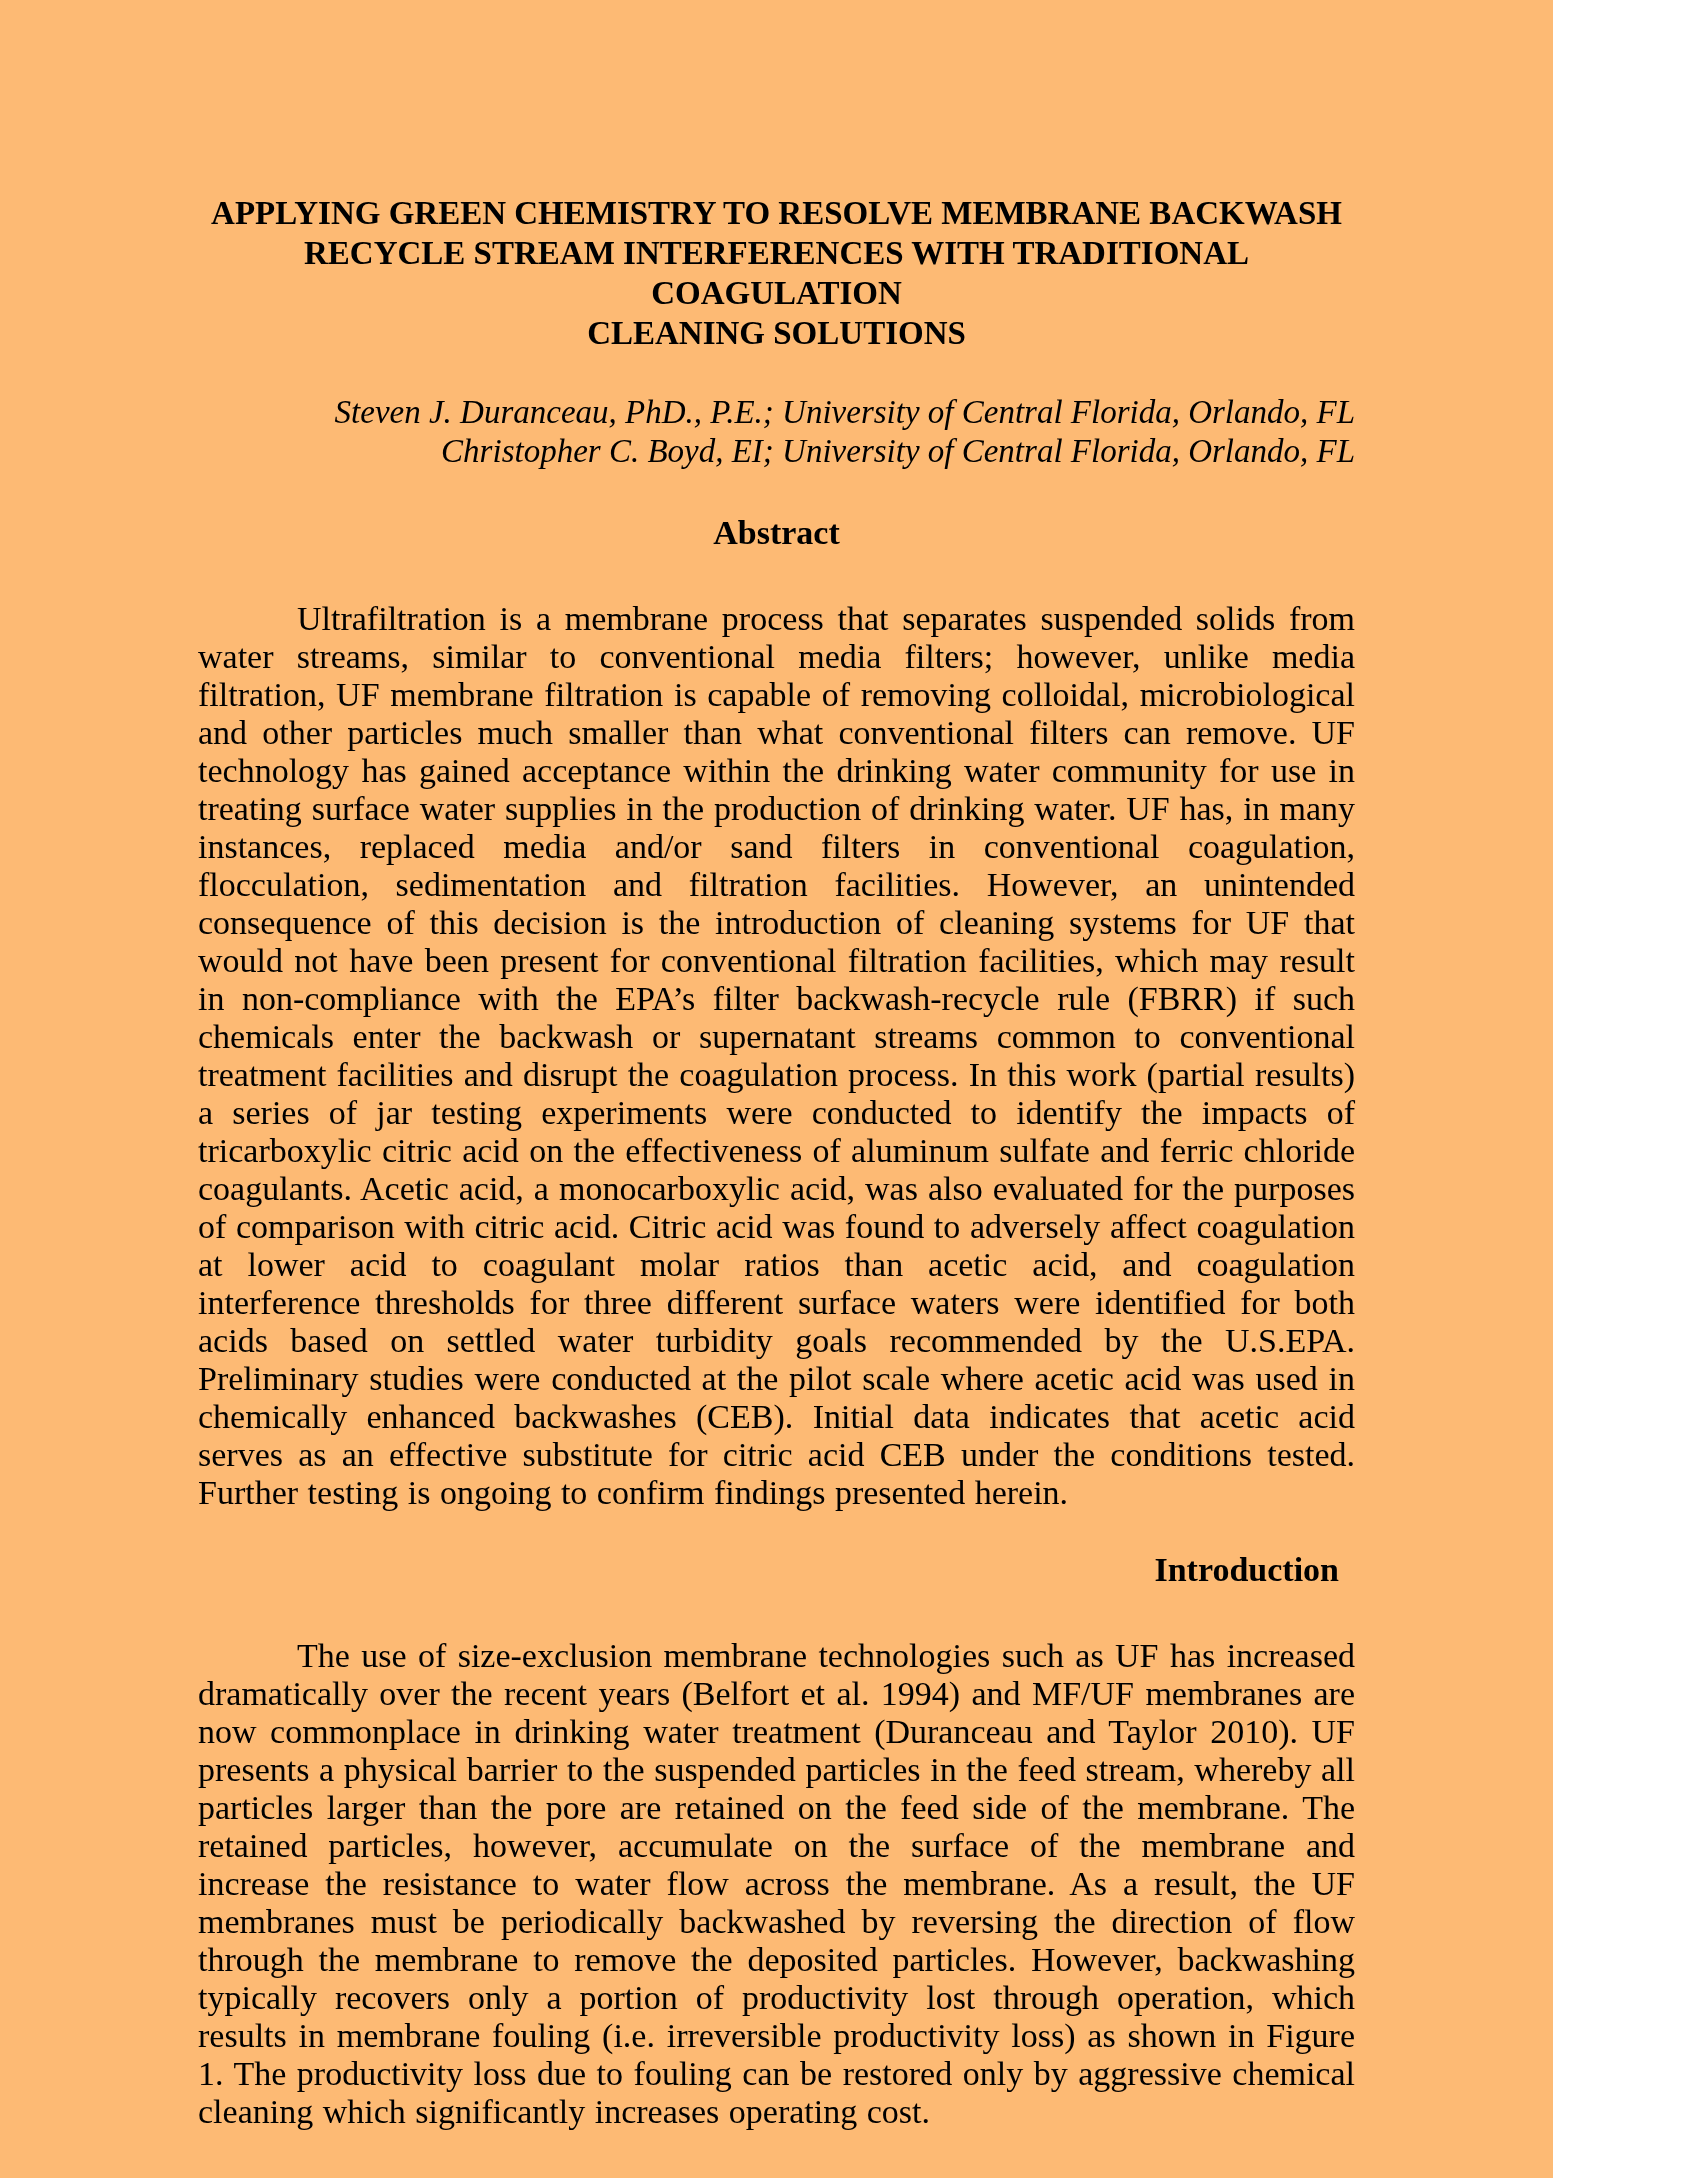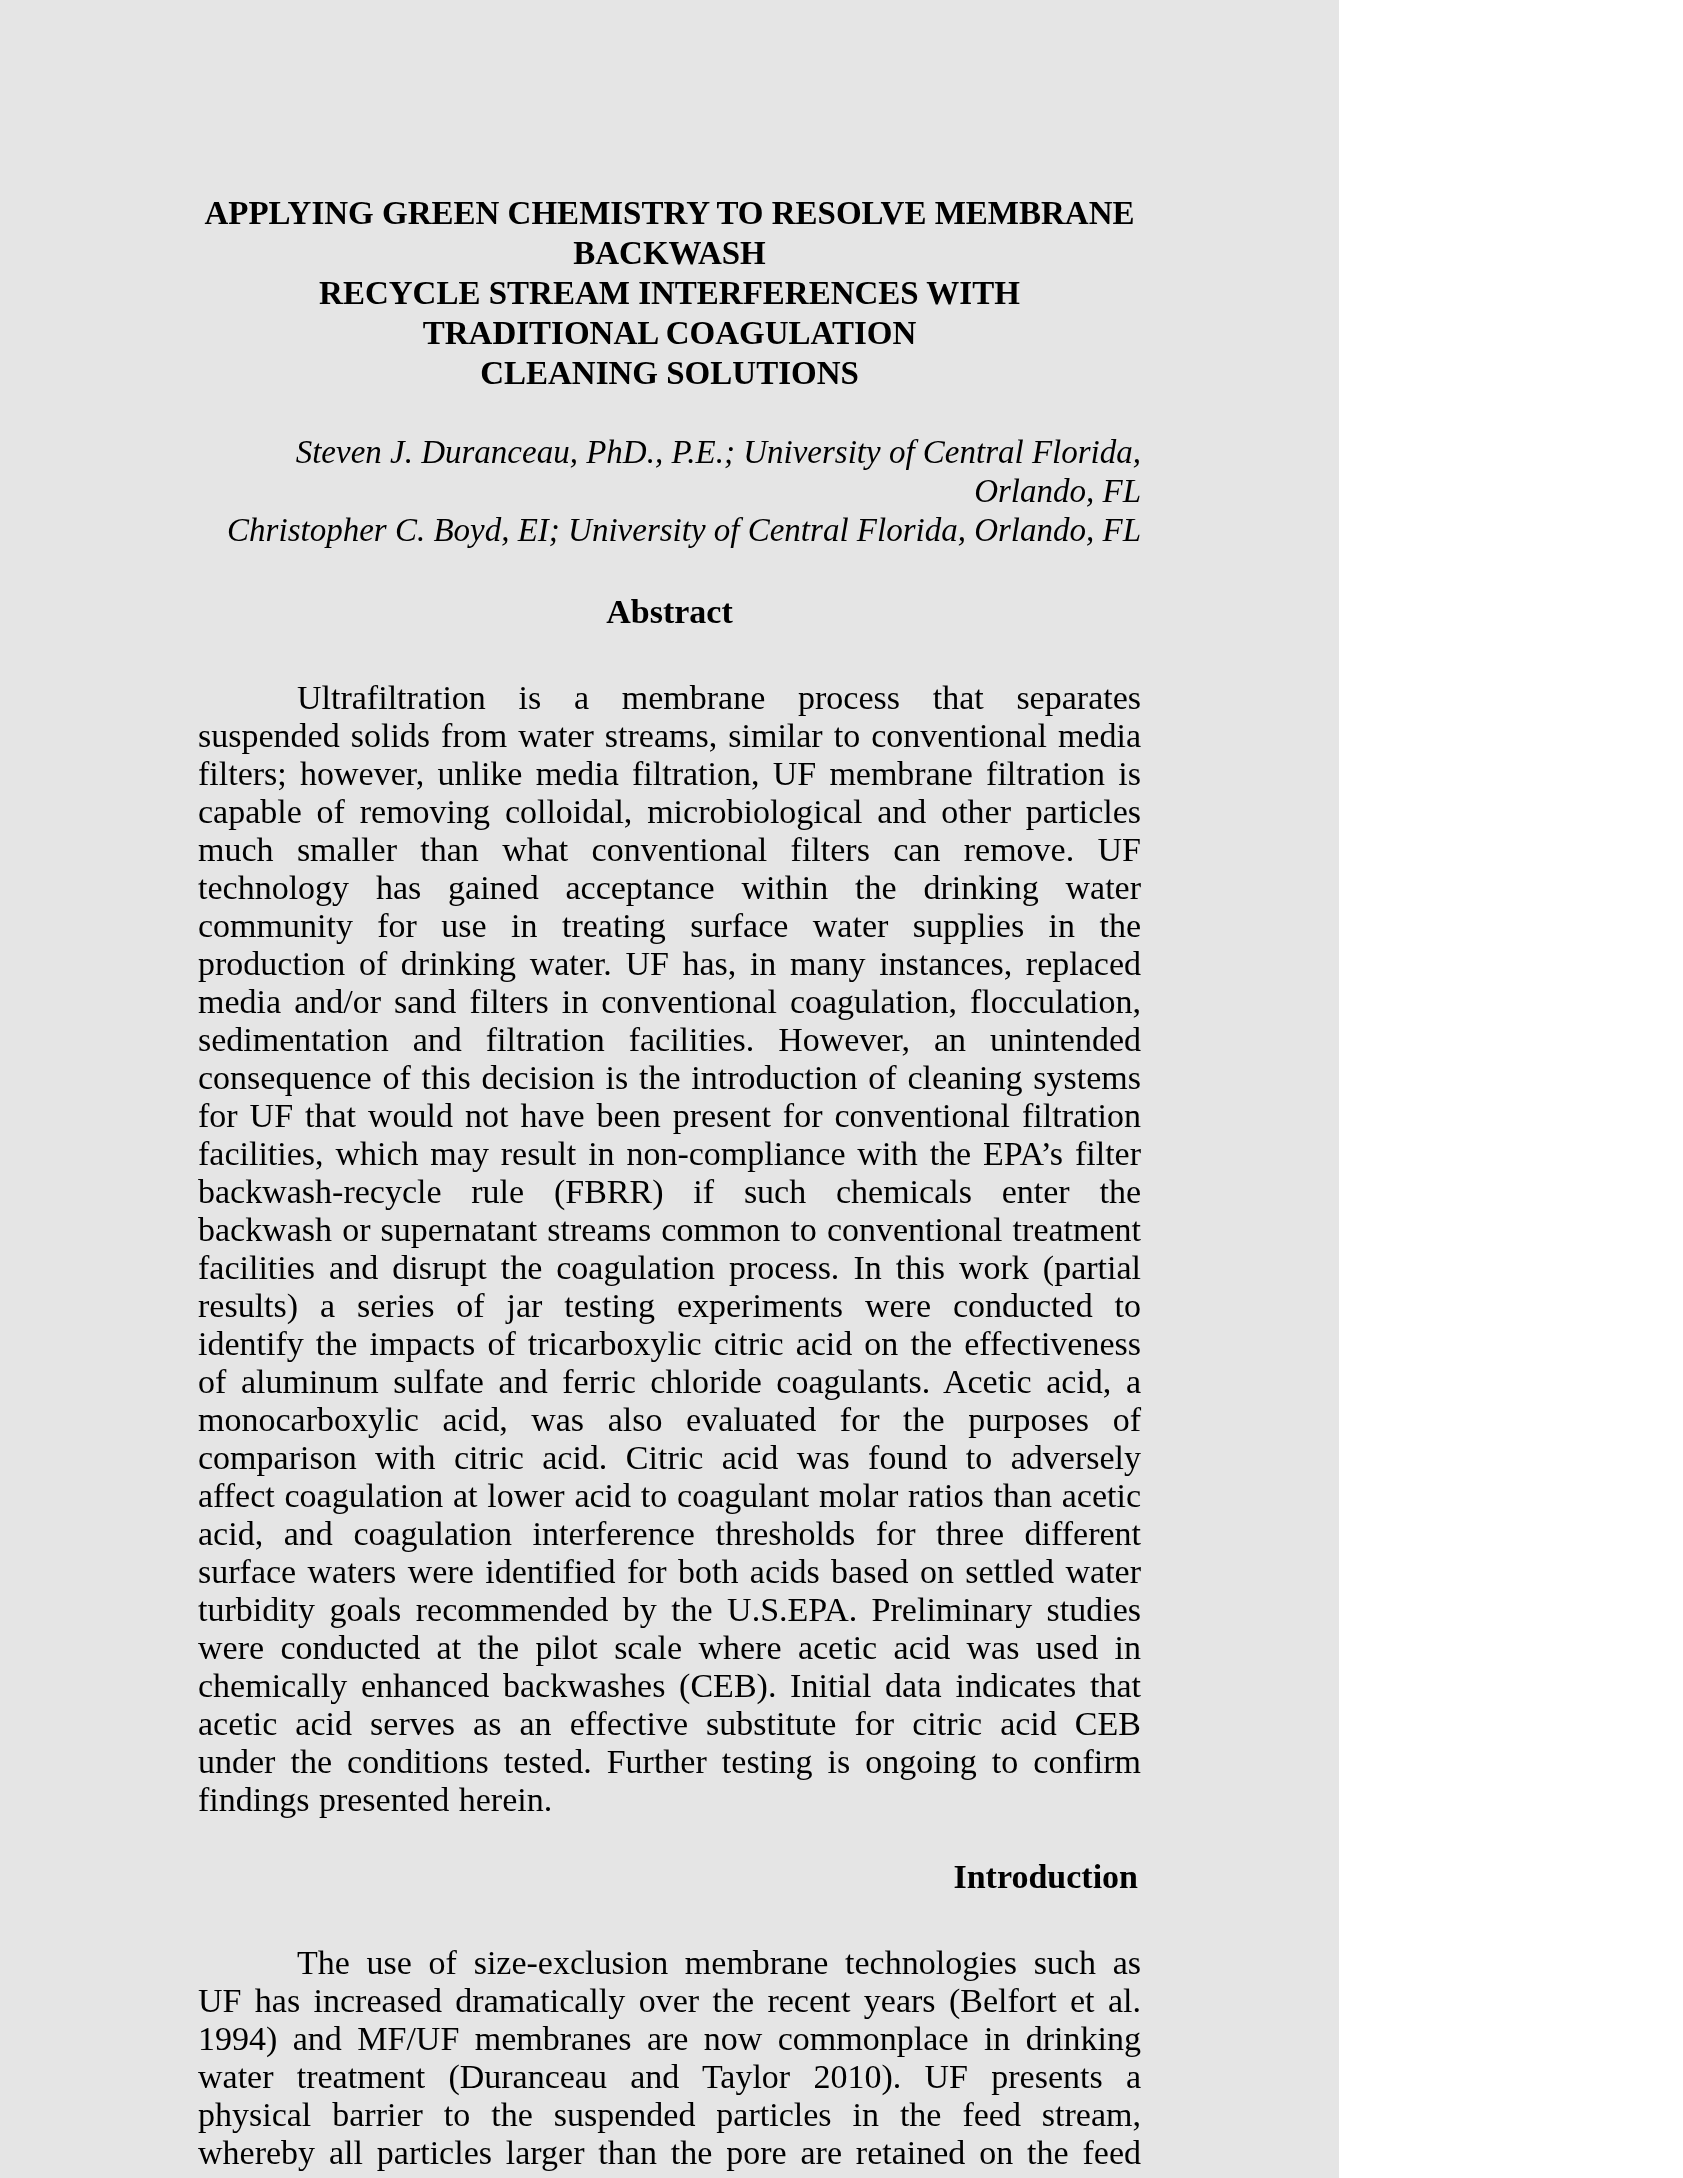--- a/index.html
+++ b/index.html
@@ -2,43 +2,43 @@
 <html><head>
 <meta charset="utf-8">
 <style>
   html, body {
     margin: 0;
     padding: 0;
     background: #ffffff;
   }
   .page {
     position: relative;
-    width: 1339px;
+    width: 1553px;
     height: 2178px;
-    background: #e5e5e5;
+    background: #fdba74;
     box-sizing: border-box;
     padding: 193px 198px 0 198px;
     font-family: "Liberation Serif", serif;
     color: #000000;
   }
   .title {
     text-align: center;
     font-weight: bold;
     font-size: 33px;
     line-height: 40px;
   }
   .authors {
     margin-top: 40px;
     text-align: right;
     font-style: italic;
     font-size: 33px;
     line-height: 39px;
   }
   .section-heading {
-    margin: 3px;
+    margin: 16px;
     text-align: center;
     font-weight: bold;
     font-size: 34px;
     line-height: 40px;
   }
   .heading-abstract { margin-top: 42px; }
   .heading-introduction { margin-top: 38px; text-align: right; }
   .body-paragraph {
     margin: 0;
     margin-top: 47px;

